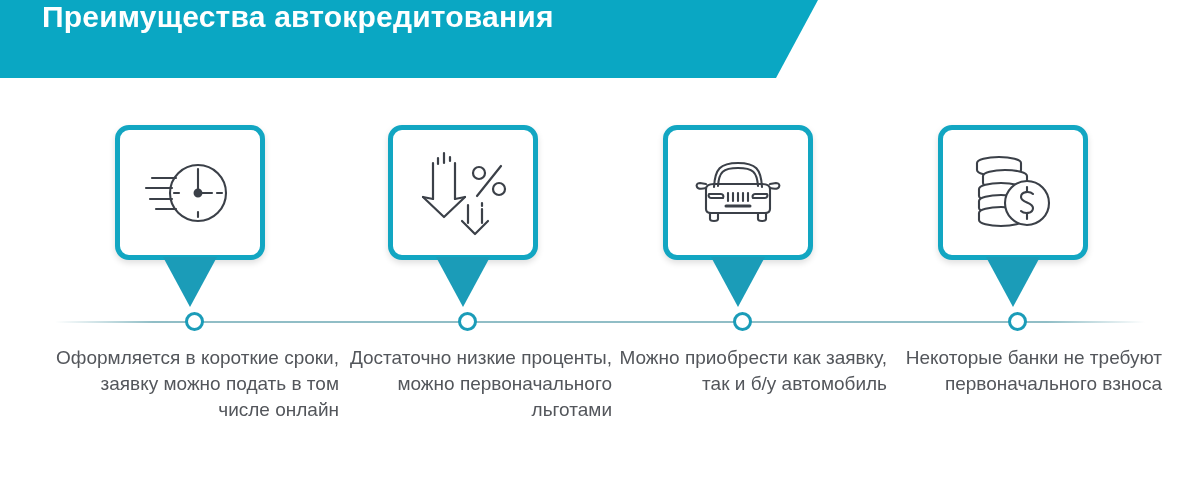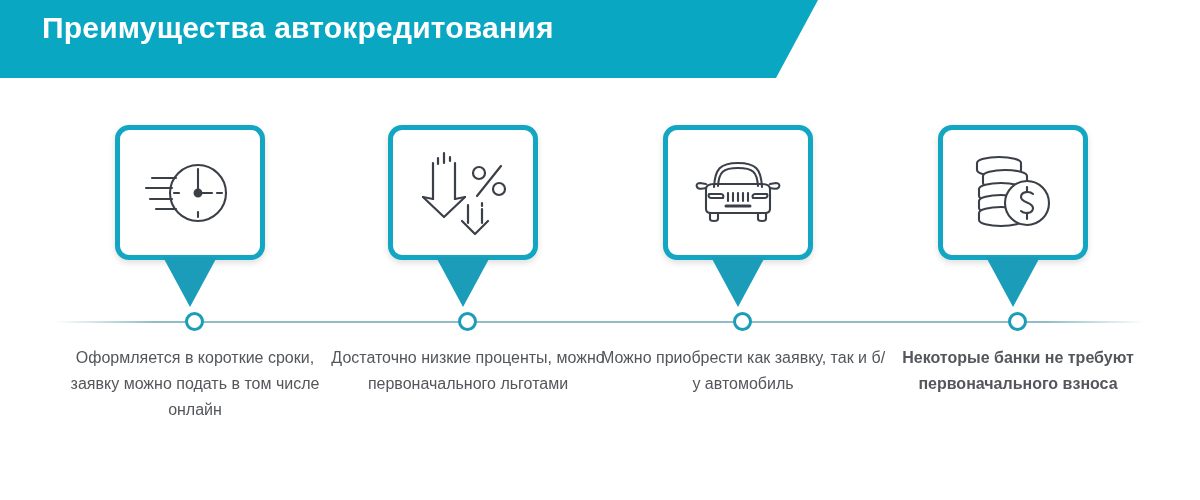--- a/index.html
+++ b/index.html
@@ -22,21 +22,21 @@
     top: 0;
     width: 818px;
     height: 78px;
     background: #0aa7c3;
     -webkit-clip-path: polygon(0 0, 818px 0, 776px 78px, 0 78px);
     clip-path: polygon(0 0, 818px 0, 776px 78px, 0 78px);
   }
   .banner-title {
     position: absolute;
     left: 42px;
-    top: 11px;
+    top: 0;
     color: #ffffff;
     font-size: 30px;
     font-weight: bold;
     letter-spacing: 0.2px;
     white-space: nowrap;
   }
 
   
   .timeline {
     position: absolute;
@@ -54,21 +54,21 @@
   
   .column {
     position: absolute;
     top: 0;
     width: 300px;
     height: 500px;
   }
   .col-1 { left: 45px; }
   .col-2 { left: 318px; }
   .col-3 { left: 593px; }
-  .col-4 { left: 868px; font-weight: bold; }
+  .col-4 { left: 868px; }
 
   
   .card {
     position: absolute;
     left: 70px;
     top: 125px;
     width: 150px;
     height: 135px;
     box-sizing: border-box;
     border: 5px solid #12a6c2;
@@ -108,23 +108,23 @@
     border: 3px solid #1b9cb8;
     border-radius: 50%;
     background: #ffffff;
     box-sizing: content-box;
   }
   .caption {
     position: absolute;
     left: 0;
     top: 345px;
     width: 300px;
-    text-align: center;
+    text-align: right;
     color: #53565b;
-    font-size: 16px;
+    font-size: 19px;
     line-height: 26px;
     padding: 0 6px;
     box-sizing: border-box;
   }
 </style>
 </head>
 <body>
 
 <div class="banner"></div>
 <div class="banner-title">Преимущества автокредитования</div>

